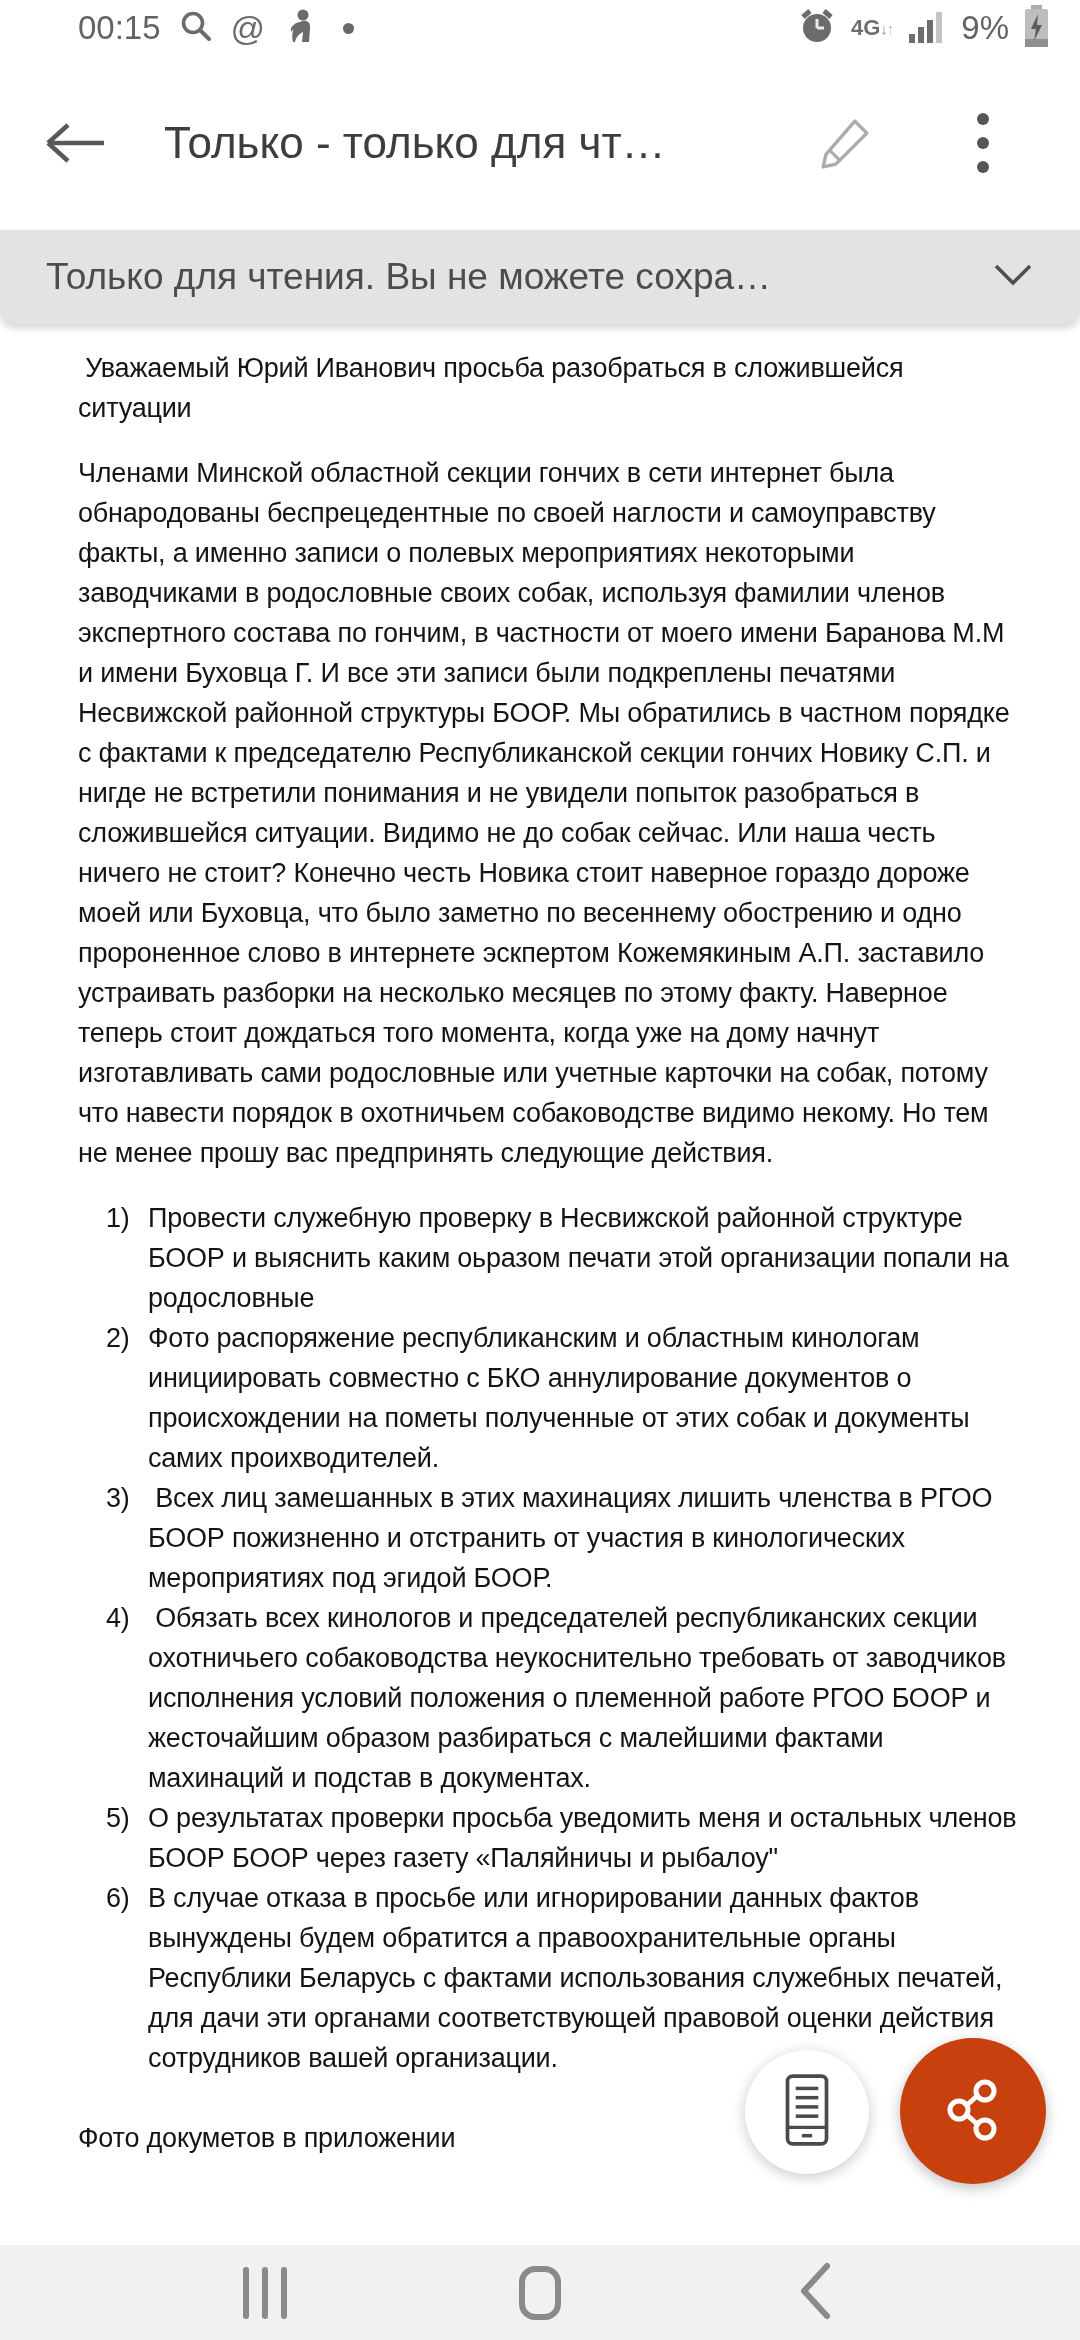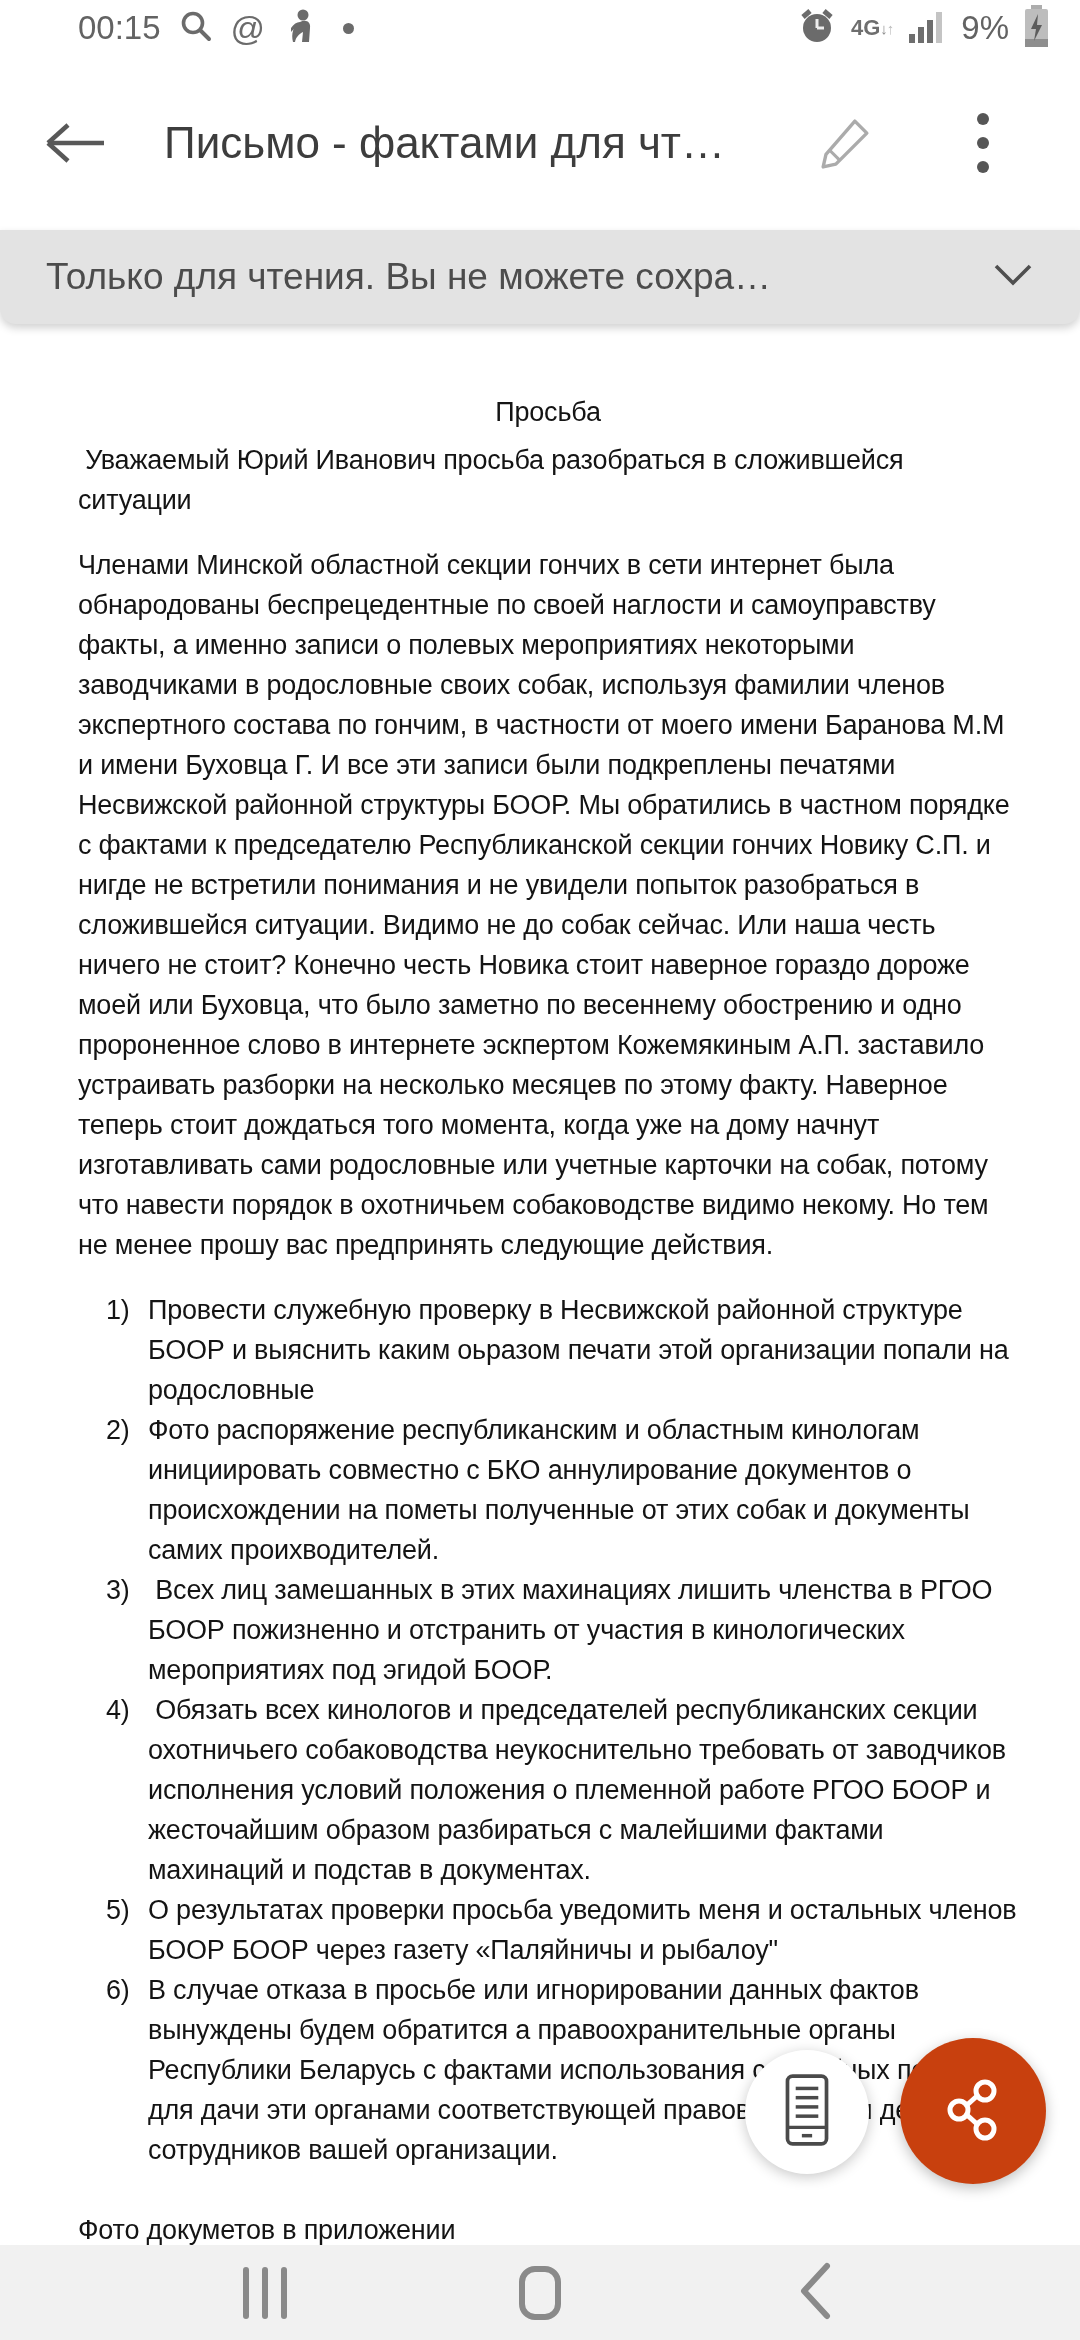--- a/index.html
+++ b/index.html
@@ -127,21 +127,21 @@
   </div>
 
   <div class="app-header">
     <span class="hdr-back">
       <svg width="66" height="48" viewBox="0 0 66 48">
         <line x1="6" y1="24" x2="62" y2="24" stroke="#585858" stroke-width="4.5"></line>
         <line x1="6" y1="24" x2="26" y2="6" stroke="#585858" stroke-width="4.5"></line>
         <line x1="6" y1="24" x2="26" y2="42" stroke="#585858" stroke-width="4.5"></line>
       </svg>
     </span>
-    <div class="hdr-title">Письмо - фактами для чт…</div>
+    <div class="hdr-title">Только - только для чт…</div>
     <span class="hdr-edit">
       <svg width="62" height="62" viewBox="0 0 44 44">
         <path d="M29 6.5 L37.5 15 L15.5 37 L6.5 39 L8.5 30 Z" fill="none" stroke="#ababab" stroke-width="2.4" stroke-linejoin="round"></path>
         <line x1="11.5" y1="27.5" x2="18" y2="34" stroke="#ababab" stroke-width="2.2"></line>
       </svg>
     </span>
     <span class="hdr-menu">
       <svg width="14" height="66" viewBox="0 0 14 66">
         <circle cx="7" cy="9" r="6" fill="#565656"></circle>
         <circle cx="7" cy="33" r="6" fill="#565656"></circle>
@@ -153,21 +153,20 @@
   <div class="banner" style="background: rgb(227, 227, 227);">
     <span class="banner-text">Только для чтения. Вы не можете сохра…</span>
     <span class="banner-chevron">
       <svg width="42" height="26" viewBox="0 0 42 26">
         <polyline points="4,4 21,21 38,4" fill="none" stroke="#4f4f4f" stroke-width="3.6"></polyline>
       </svg>
     </span>
   </div>
 
   <div class="document">
-    <div class="doc-title">Просьба</div>
     <div class="doc-salutation"> Уважаемый Юрий Иванович просьба разобраться в сложившейся ситуации</div>
     <div class="doc-paragraph">Членами Минской областной секции гончих в сети интернет была обнародованы беспрецедентные по своей наглости и самоуправству факты, а именно записи о полевых мероприятиях некоторыми заводчиками в родословные своих собак, используя фамилии членов экспертного состава по гончим, в частности от моего имени  Баранова М.М и имени Буховца Г. И все эти записи были подкреплены печатями Несвижской районной структуры БООР. Мы обратились в частном порядке с фактами к  председателю Республиканской секции гончих Новику С.П. и нигде не встретили понимания и не увидели попыток разобраться в сложившейся ситуации. Видимо не до собак сейчас. Или наша честь ничего не стоит? Конечно честь Новика стоит наверное гораздо дороже моей или Буховца, что было заметно по весеннему обострению и одно пророненное слово в интернете эскпертом Кожемякиным А.П. заставило устраивать разборки на несколько месяцев по этому факту. Наверное теперь стоит дождаться того момента, когда уже на дому начнут изготавливать сами родословные или учетные карточки на собак, потому что навести порядок в охотничьем собаководстве видимо некому. Но тем не менее прошу вас предпринять следующие действия.</div>
     <ol class="doc-list">
         <li class="doc-li">
           <span class="li-marker">1)</span>
           <span class="li-text">Провести служебную проверку в Несвижской районной структуре БООР и выяснить каким оьразом печати этой организации попали на родословные</span>
         </li>
         <li class="doc-li">
           <span class="li-marker">2)</span>
           <span class="li-text">Фото распоряжение республиканским и областным кинологам инициировать совместно с БКО аннулирование документов о происхождении на пометы полученные от этих собак и документы самих проихводителей.</span>

